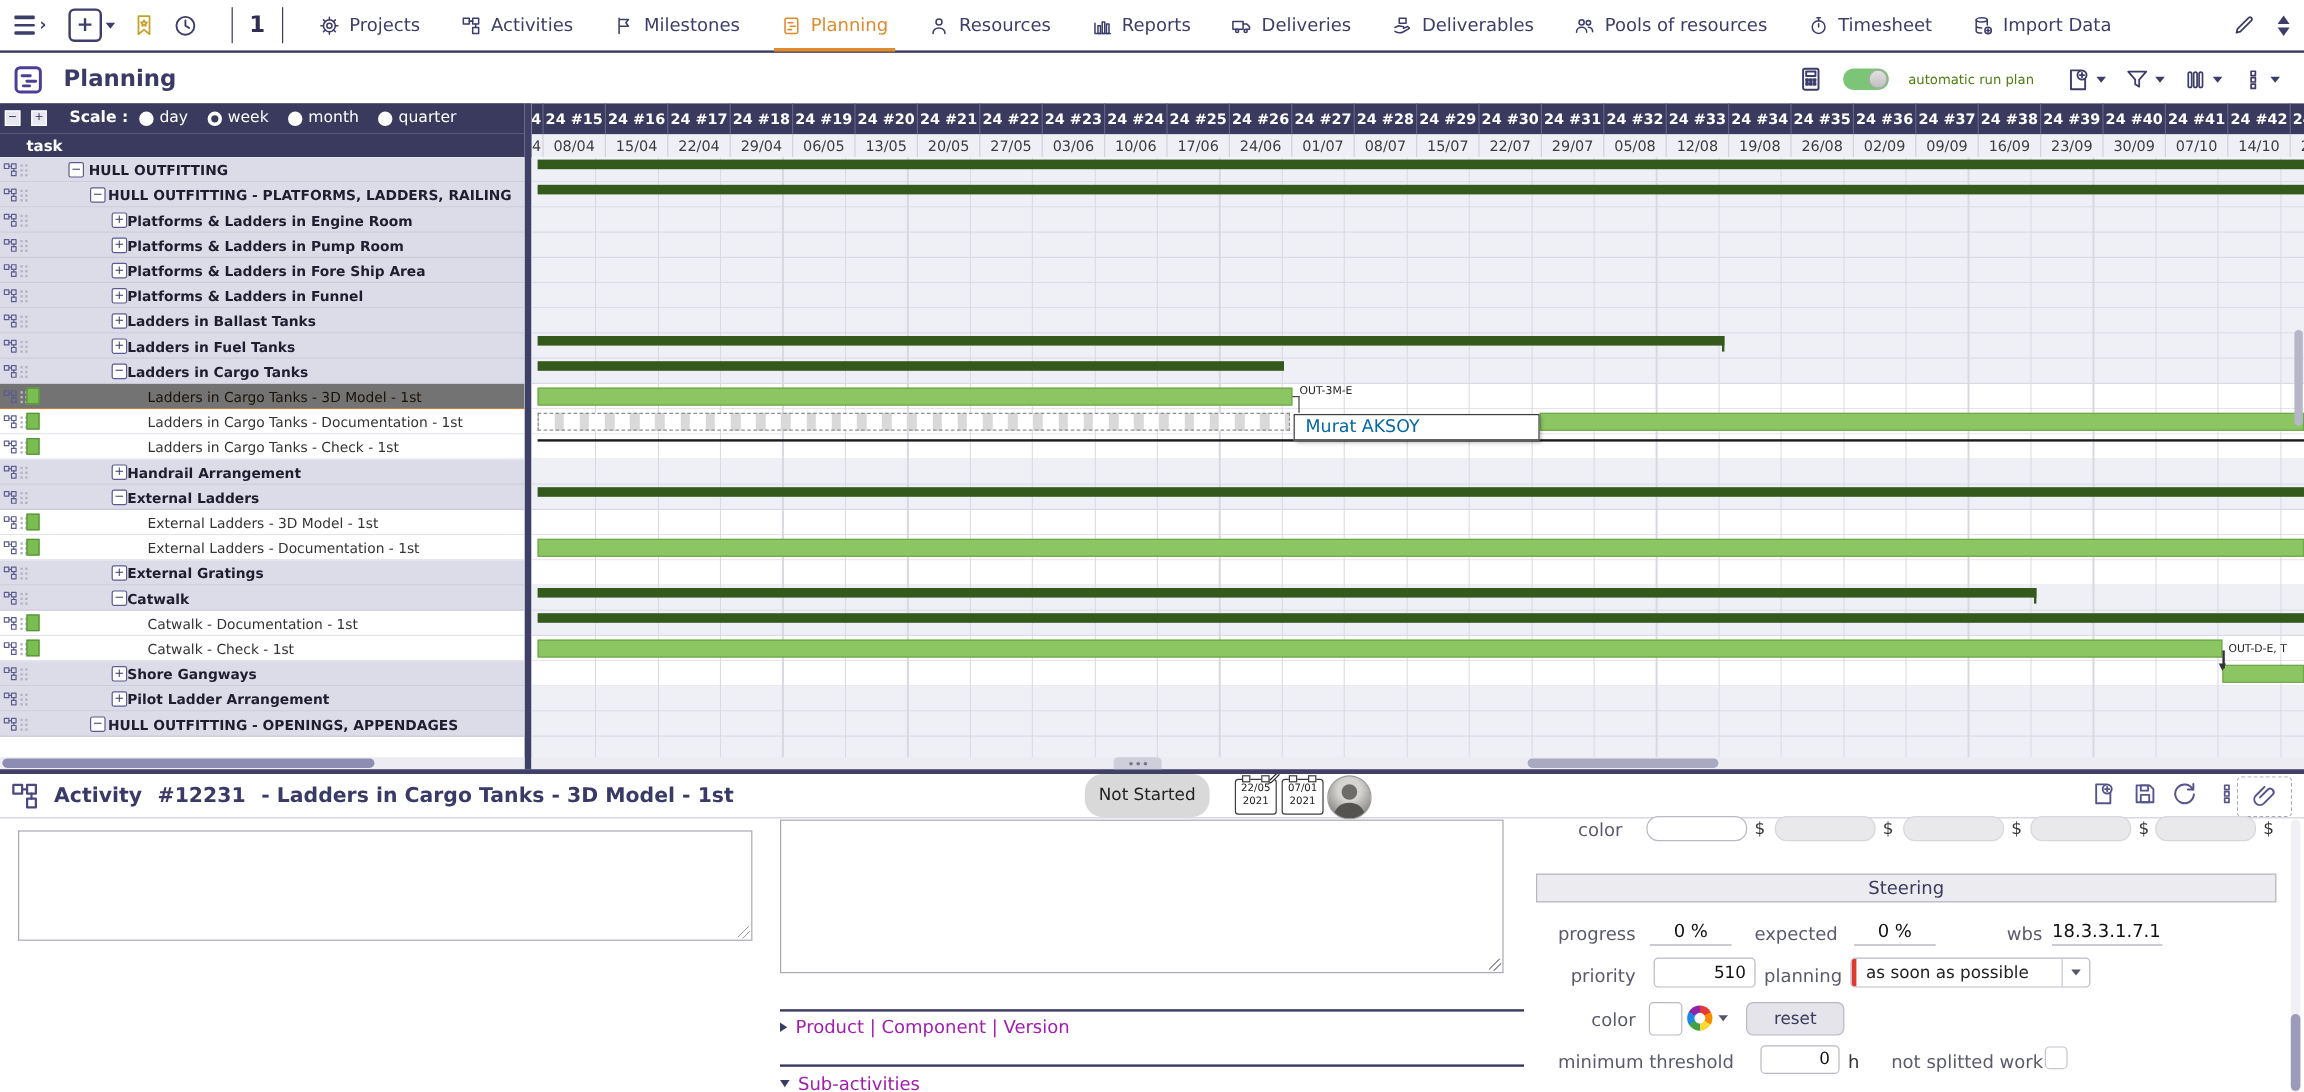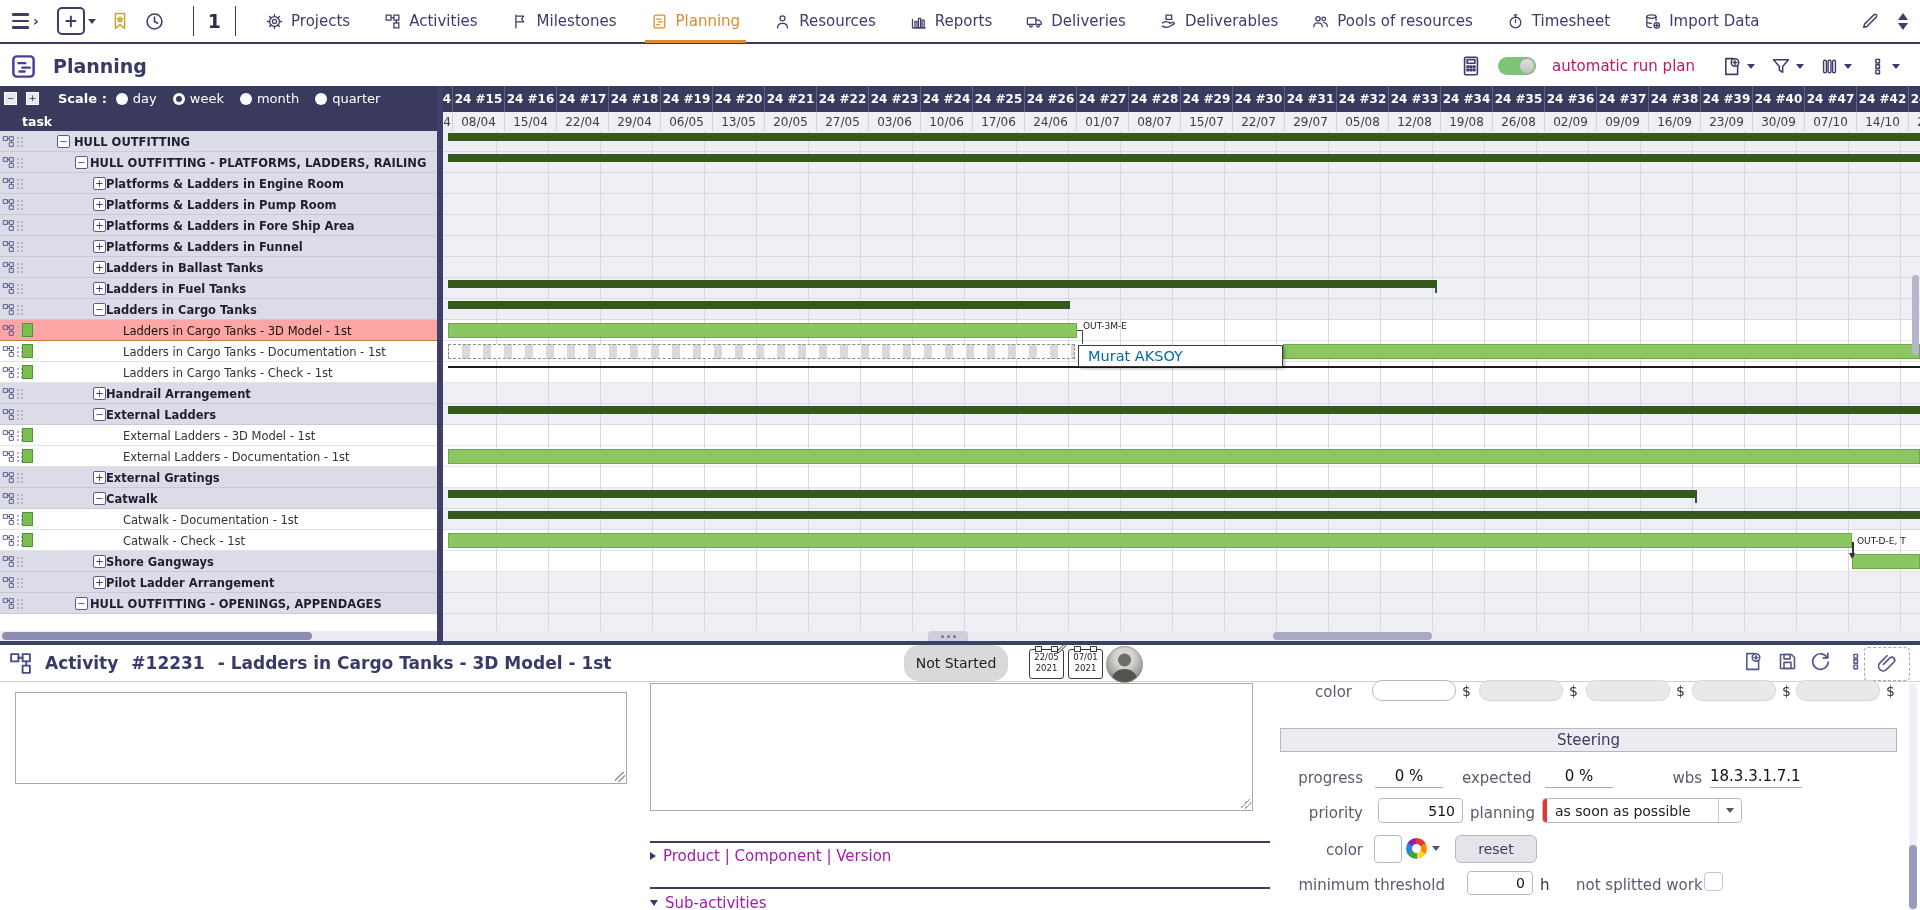--- a/index.html
+++ b/index.html
@@ -31,21 +31,21 @@
   .updown .dn{border-top:7px solid #3d3d6b;}
   
   .page-header{position:absolute;top:46px;left:0;width:1920px;height:40px;display:flex;align-items:center;background:#fff;}
   .app-icon{margin-left:10px;color:#4a3f94;}
   .page-title{margin-left:16px;font-size:19px;font-weight:bold;color:#3a3a66;}
   .ph-right{margin-left:auto;display:flex;align-items:center;gap:16px;padding-right:20px;color:#3d3d6b;}
   .icon-dd{display:flex;align-items:center;gap:5px;cursor:pointer;}
   .toggle{width:38px;height:18px;border-radius:9px;background:#7cc576;position:relative;cursor:pointer;}
   .toggle .knob{position:absolute;right:1px;top:1px;width:16px;height:16px;border-radius:50%;
                 background:linear-gradient(#e2e2e2,#bfbfbf);border:1px solid #a8a8a8;box-sizing:border-box;}
-  .auto-label{font-size:15px;color:#be185d;margin-right:10px;}
+  .auto-label{font-size:11px;color:#4d7c0f;margin-right:10px;}
   
   .scale-bar{position:absolute;top:86px;left:0;width:437px;height:25px;background:#3a3a5f;color:#fff;
              display:flex;align-items:center;gap:9px;padding-left:4px;box-sizing:border-box;}
   .mini-box{width:11px;height:11px;background:#e7e7f0;border:1px solid #fff;color:#2c2c4e;font-size:9px;
             line-height:10px;text-align:center;cursor:pointer;}
   .scale-label{font-weight:bold;font-size:13px;margin-left:10px;}
   .radio-opt{display:flex;align-items:center;gap:5px;font-size:13px;cursor:pointer;}
   .radio{width:12px;height:12px;border-radius:50%;background:#fff;position:relative;display:inline-block;}
   .radio.sel::after{content:"";position:absolute;inset:3px;border-radius:50%;background:#3a3a5f;}
   .task-header{position:absolute;top:111px;left:0;width:437px;height:20px;background:#3a3a5f;color:#fff;
@@ -57,21 +57,21 @@
   .date-row{display:flex;height:19px;background:#eef0f5;}
   .date-cell{flex:0 0 52px;color:#3c3c3c;font-size:12px;display:flex;align-items:center;justify-content:center;
              border-right:1px solid #d2d2dc;box-sizing:border-box;white-space:nowrap;}
   .week-cell.partial,.date-cell.partial{flex:0 0 10px;justify-content:flex-end;overflow:hidden;padding-right:1px;}
   .divider{position:absolute;left:437px;top:86px;width:6px;height:555px;background:#3f3f68;}
   
   .main{position:absolute;top:131px;left:0;width:1920px;height:510px;overflow:hidden;}
   .tree{position:absolute;left:0;top:0;width:437px;height:510px;overflow:hidden;background:#fff;}
   .tree-row{position:relative;height:21px;box-sizing:border-box;border-bottom:1px solid #c9c9d9;background:#dcdce9;cursor:pointer;}
   .tree-row.leaf{background:#fff;border-bottom:1px solid #e2e2ea;}
-  .tree-row.selected{background:#fca5a5;border-bottom:1px solid #c77f33;}
+  .tree-row.selected{background:#737373;border-bottom:1px solid #c77f33;}
   .hier{position:absolute;left:2px;top:4px;color:#5b5b8f;}
   .dots{position:absolute;left:17px;top:6px;width:2px;height:2px;background:#b5b5c5;
         box-shadow:4px 0 #b5b5c5,0 4px #b5b5c5,4px 4px #b5b5c5,0 8px #b5b5c5,4px 8px #b5b5c5;}
   .green-sq{position:absolute;left:22px;top:3px;width:11px;height:14px;background:#7cbd51;border:1px solid #55913a;box-sizing:border-box;}
   .expand{position:absolute;top:4px;width:13px;height:13px;border:1px solid #5b5b8f;background:#fff;color:#3a3a6a;
           font-size:10px;line-height:11px;text-align:center;box-sizing:border-box;border-radius:2px;cursor:pointer;}
   .expand.lv1{left:57px;} .expand.lv2{left:75px;} .expand.lv3{left:93px;}
   .tree-label{position:absolute;top:4px;font-size:11.5px;color:#333;white-space:nowrap;}
   .tree-label.lv1{left:74px;} .tree-label.lv2{left:90px;} .tree-label.lv3{left:106px;} .tree-label.lv4{left:123px;}
   .tree-row.group .tree-label{font-weight:bold;color:#1e1e30;}
@@ -424,21 +424,21 @@
         <span class="week-cell">24 #31</span>
         <span class="week-cell">24 #32</span>
         <span class="week-cell">24 #33</span>
         <span class="week-cell">24 #34</span>
         <span class="week-cell">24 #35</span>
         <span class="week-cell">24 #36</span>
         <span class="week-cell">24 #37</span>
         <span class="week-cell">24 #38</span>
         <span class="week-cell">24 #39</span>
         <span class="week-cell">24 #40</span>
-        <span class="week-cell">24 #47</span>
+        <span class="week-cell">24 #41</span>
         <span class="week-cell">24 #42</span>
         <span class="week-cell">24 #43</span>
       </div>
     <div class="date-row" id="date-cells">
         <span class="date-cell partial">01/04</span>
         <span class="date-cell">08/04</span>
         <span class="date-cell">15/04</span>
         <span class="date-cell">22/04</span>
         <span class="date-cell">29/04</span>
         <span class="date-cell">06/05</span>

